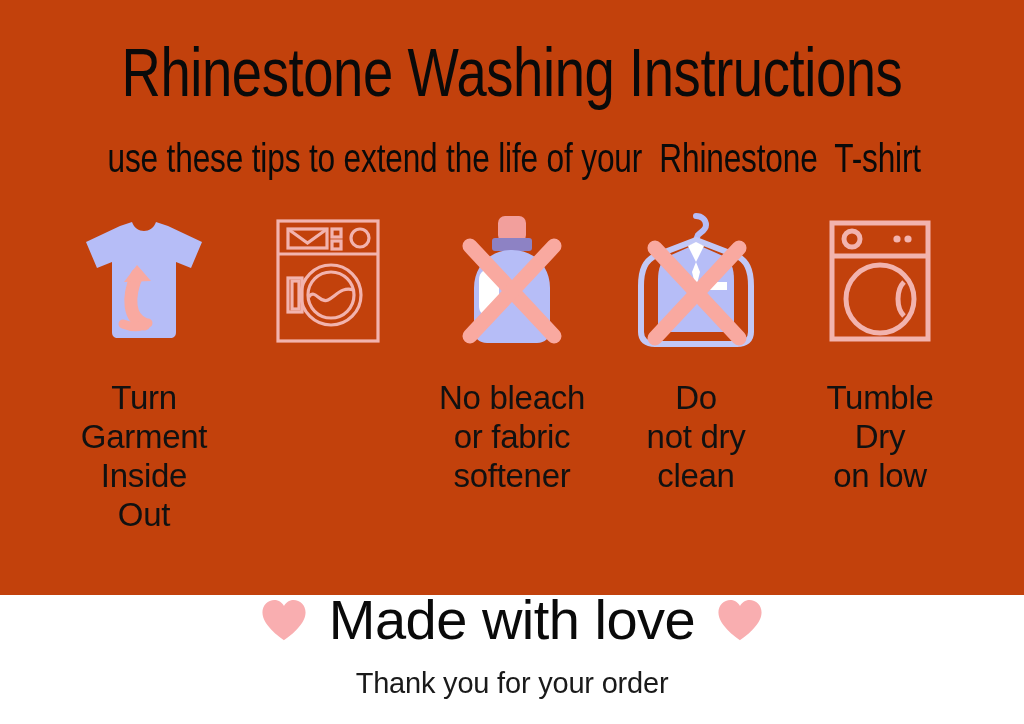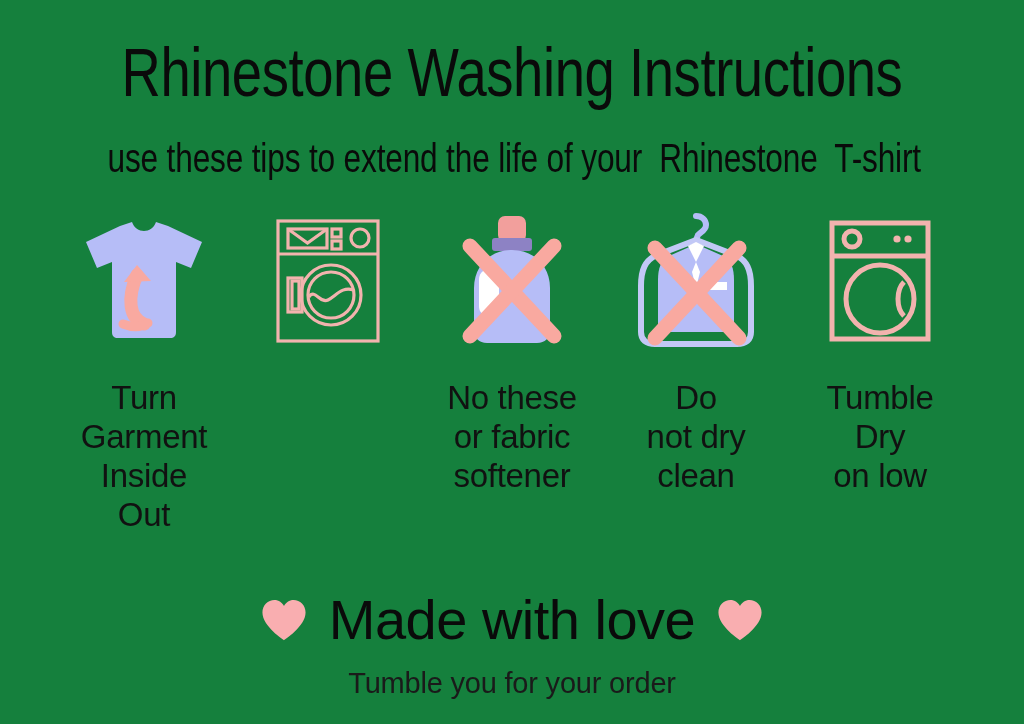--- a/index.html
+++ b/index.html
@@ -12,22 +12,22 @@
     width: 1024px;
     height: 724px;
     overflow: hidden;
     font-family: "Liberation Sans", sans-serif;
     color: #0d0d0d;
     -webkit-font-smoothing: antialiased;
   }
   #card {
     position: relative;
     width: 1024px;
-    height: 724px;
-    background: #15803d;
+    height: 595px;
+    background: #c2410c;
   }
 
   
   #header {
     position: absolute;
     left: 0;
     top: 0;
     width: 1024px;
     text-align: center;
   }
@@ -202,21 +202,21 @@
           <rect x="48" y="2" width="28" height="26" rx="7" fill="#f29f9c"></rect>
           <rect x="42" y="24" width="40" height="13" rx="3" fill="#8d82c4"></rect>
           <path d="M62 36 C40 36 24 52 24 74 L24 116 C24 124 29 129 37 129 L87 129 C95 129 100 124 100 116 L100 74 C100 52 84 36 62 36 Z" fill="#b6bdf7"></path>
           <path d="M49 56 L38 56 C32 56 29 60 29 66 L29 92 C29 98 32 101 38 101 L49 101 Z" fill="#ffffff"></path>
           <g stroke="#f9a9a0" stroke-width="15" stroke-linecap="round">
             <line x1="20" y1="32" x2="104" y2="122"></line>
             <line x1="104" y1="32" x2="20" y2="122"></line>
           </g>
         </svg>
       </div>
-      <div class="col-label">No these
+      <div class="col-label">No bleach
 or fabric
 softener</div>
     </div>
 
     <div class="col">
       <div class="icon-box">
         <svg width="126" height="142" viewBox="0 0 126 142" xmlns="http://www.w3.org/2000/svg">
           <path d="M63 6 C69 6 73 10 73 15 C73 20 68 22 65 25 L63 30" fill="none" stroke="#b6bdf7" stroke-width="6" stroke-linecap="round"></path>
           <path d="M63 30 L24 45 C12 50 8 60 8 76 L8 122 C8 130 13 134 22 134 L104 134 C113 134 118 130 118 122 L118 76 C118 60 114 50 102 45 L63 30 Z" fill="none" stroke="#c2c8f6" stroke-width="6"></path>
           <path d="M63 34 L36 46 C28 50 25 58 25 70 L25 122 L101 122 L101 70 C101 58 98 50 90 46 L63 34 Z" fill="#b6bdf7"></path>
@@ -259,16 +259,16 @@
   <div id="footer">
     <div id="made-with-love">
       <svg class="heart-icon" viewBox="0 0 32 30" xmlns="http://www.w3.org/2000/svg">
         <path d="M16 29 C16 29 1 19.5 1 9.8 C1 4.6 4.9 1 9.3 1 C12.4 1 14.8 2.9 16 5.2 C17.2 2.9 19.6 1 22.7 1 C27.1 1 31 4.6 31 9.8 C31 19.5 16 29 16 29 Z" fill="#f9aeb0"></path>
       </svg>
       <div id="made-text">Made with love</div>
       <svg class="heart-icon" viewBox="0 0 32 30" xmlns="http://www.w3.org/2000/svg">
         <path d="M16 29 C16 29 1 19.5 1 9.8 C1 4.6 4.9 1 9.3 1 C12.4 1 14.8 2.9 16 5.2 C17.2 2.9 19.6 1 22.7 1 C27.1 1 31 4.6 31 9.8 C31 19.5 16 29 16 29 Z" fill="#f9aeb0"></path>
       </svg>
     </div>
-    <div id="thanks">Tumble you for your order</div>
+    <div id="thanks">Thank you for your order</div>
   </div>
 
 </div>
 
 </body></html>

